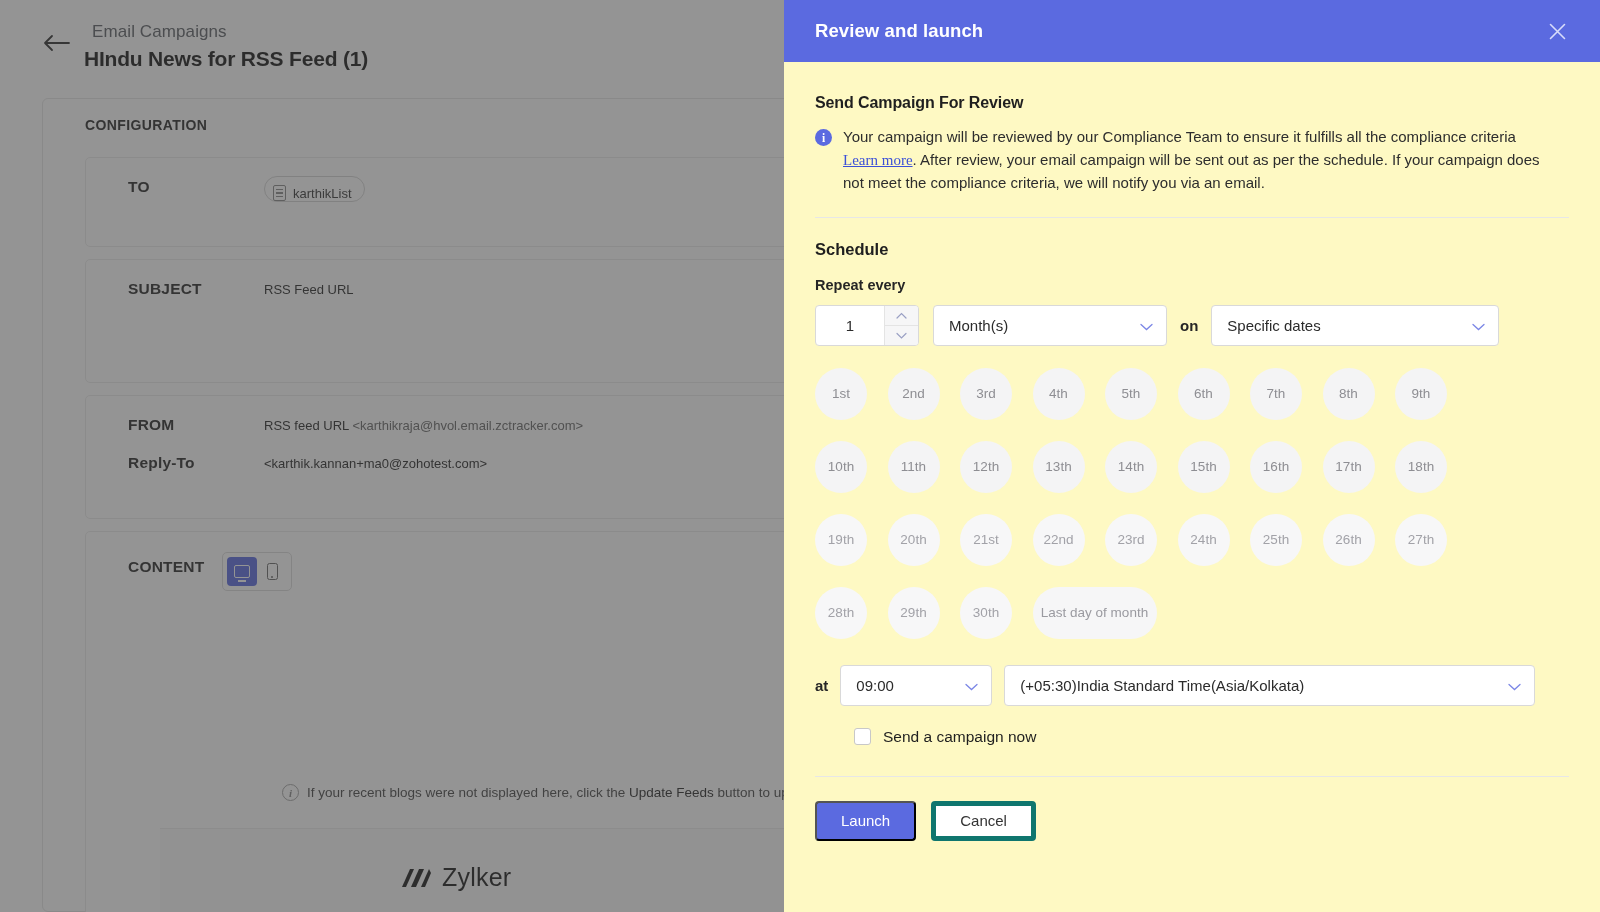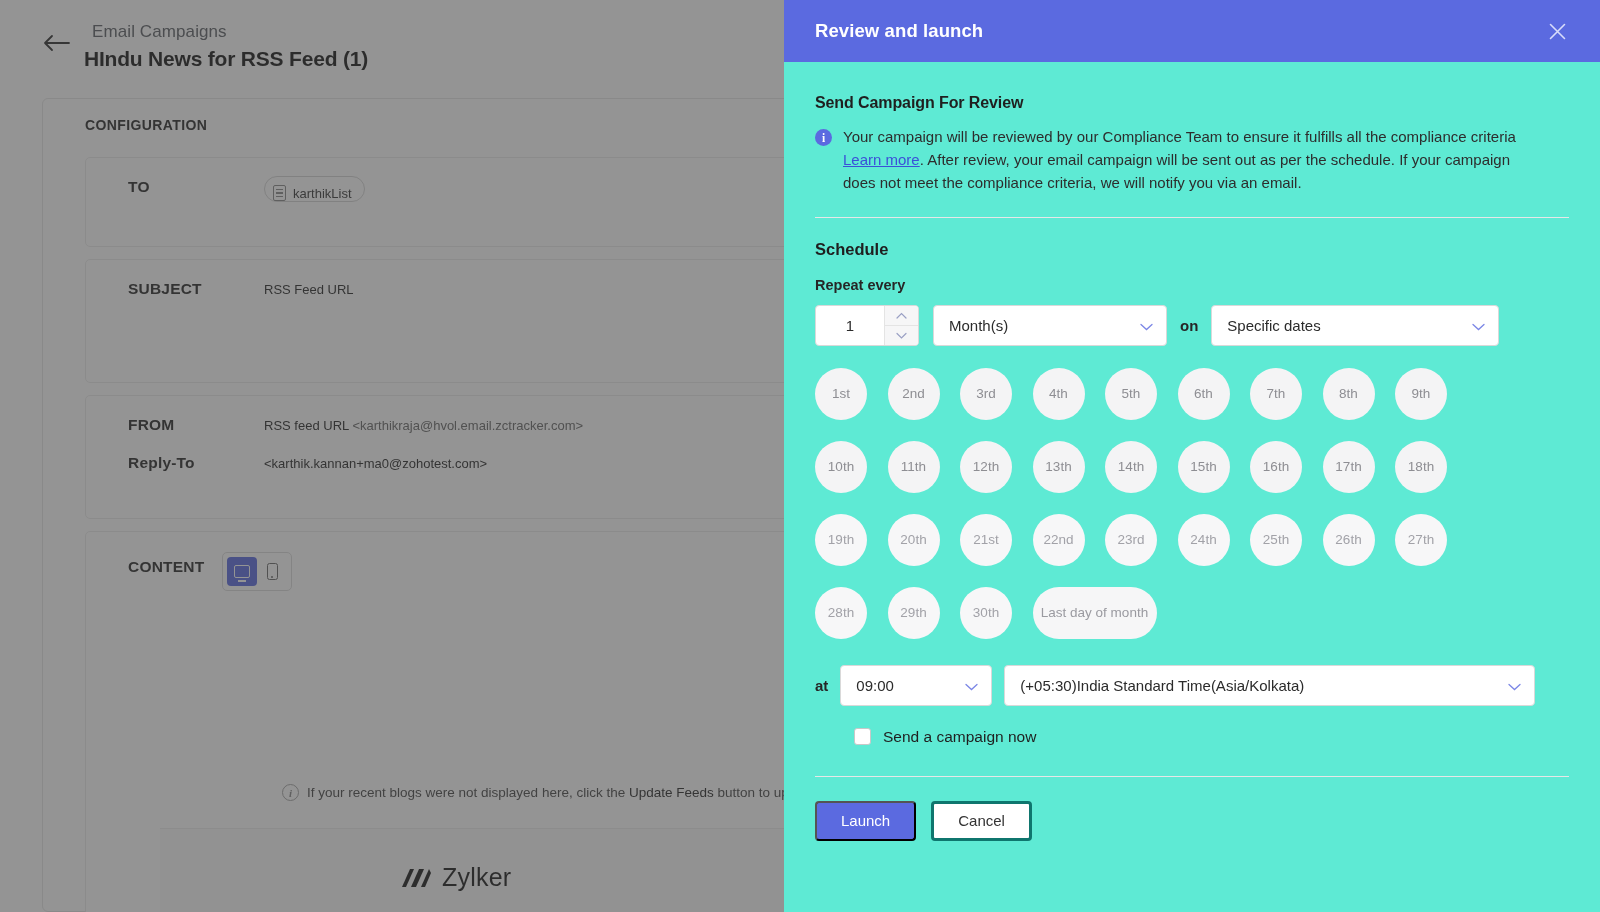--- a/index.html
+++ b/index.html
@@ -125,21 +125,21 @@
   
   .overlay {
     position: absolute; left: 0; top: 0; width: 784px; height: 912px;
     background: rgba(61,61,61,0.55);
   }
 
   
   .modal {
     position: absolute; left: 784px; top: 0;
     width: 816px; height: 912px;
-    background: #5eead4;
+    background: #fef9c3;
     display: flex; flex-direction: column;
   }
   .modal-header {
     height: 62px; background: #5b6ae0;
     display: flex; align-items: center; justify-content: space-between;
     padding: 0 30px 0 31px; flex: none;
   }
   .modal-title { font-size: 18.5px; font-weight: bold; color: #ffffff; letter-spacing: .1px; }
   .close-btn {
     width: 26px; height: 26px; color: #dcdffa;
@@ -158,21 +158,21 @@
   }
   .info-dot {
     flex: none; width: 17px; height: 17px; border-radius: 50%;
     background: #5b6ae0; color: #fff; font-size: 11.5px; font-weight: bold;
     display: flex; align-items: center; justify-content: center;
     margin-top: 3px; font-family: "Liberation Serif", serif;
   }
   .notice-text {
     font-size: 15px; line-height: 1.53; color: #2d2d2d; max-width: 700px;
   }
-  .notice-text a { color: #3b50d8; text-decoration: underline; }
+  .notice-text a { color: #3b50d8; text-decoration: underline; font-family: Liberation Serif, serif; }
 
   .divider { height: 1px; background: #e7e7e7; margin-top: 22px; }
 
   .sched-heading {
     font-size: 16.5px; font-weight: bold; color: #1f1f1f; margin-top: 22px;
   }
   .repeat-label { font-size: 14.5px; font-weight: bold; color: #262626; margin-top: 18px; }
 
   .repeat-row { display: flex; align-items: center; margin-top: 12px; gap: 0; }
 
@@ -223,21 +223,21 @@
   }
   .checkbox-label { font-size: 15.5px; color: #1f1f1f; }
 
   .footer-divider { height: 1px; background: #e7e7e7; margin-top: 30px; }
   .modal-footer { display: flex; gap: 15px; padding: 24px 0 0 0; }
   .btn {
     height: 40px; border-radius: 4px; font-size: 15px;
     display: flex; align-items: center; justify-content: center; padding: 0 24px;
   }
   .btn-primary { background: #5b6ae0; color: #fff; min-width: 96px; }
-  .btn-secondary { background: #fff; color: #333; border: 3px solid #0f766e; min-width: 96px; }
+  .btn-secondary { background: #fff; color: #333; border: 5px solid #0f766e; min-width: 96px; }
 </style>
 </head>
 <body>
 
 <div class="page-bg">
 
   <div class="bg-header">
     <div class="back-arrow">
       <svg width="28" height="18" viewBox="0 0 28 18" fill="none">
         <path d="M2 9h24M2 9l7-7M2 9l7 7" stroke="#2f2f2f" stroke-width="1.8" stroke-linecap="round" stroke-linejoin="round"></path>

